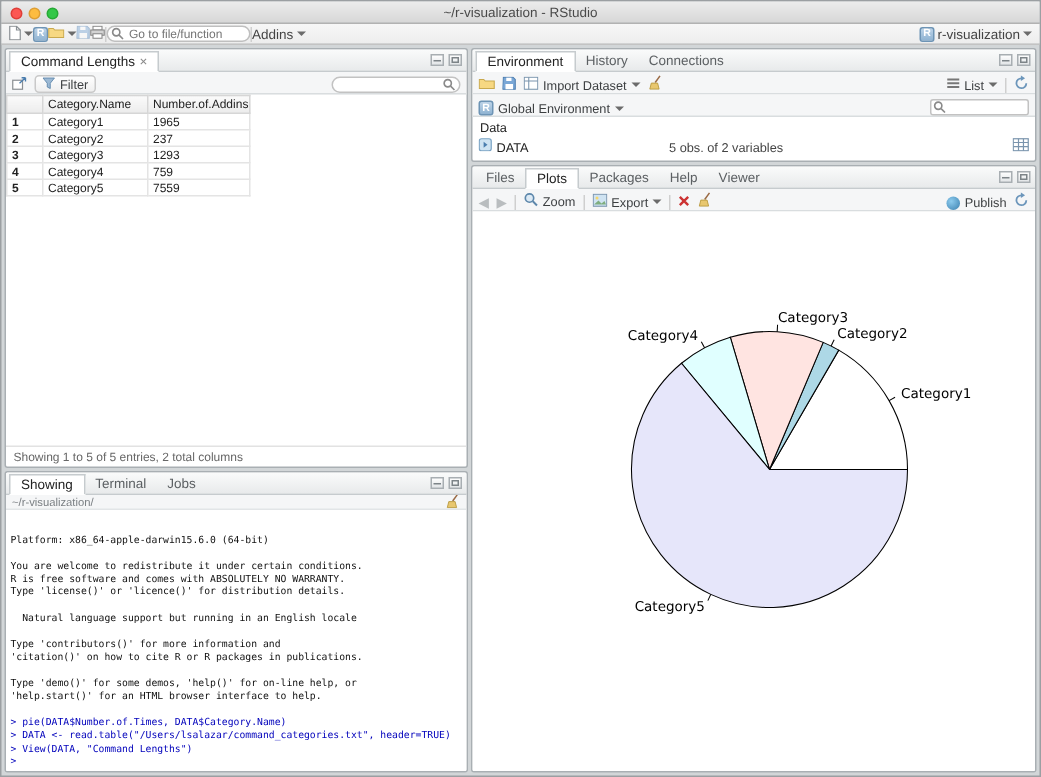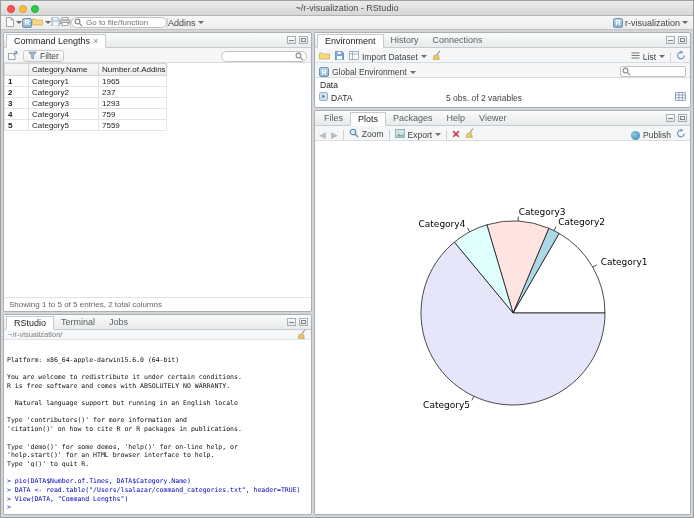--- a/index.html
+++ b/index.html
@@ -248,21 +248,21 @@
                   <td>7559</td>
                 </tr>
               </tbody>
           </table>
           <div class="dv-footer">Showing 1 to 5 of 5 entries, 2 total columns</div>
         </div>
       </div>
 
       <div class="pane pane-console">
         <div class="tabbar">
-          <span class="tab active">RStudio</span>
+          <span class="tab active">Showing</span>
           <span class="tab">Terminal</span>
           <span class="tab">Jobs</span>
           <span class="winbtns">
             <span class="winbtn">
                 <i></i>
               </span>
             <span class="winbtn max">
                 <i></i>
               </span>
           </span>
@@ -273,29 +273,29 @@
           <span><svg width="10" height="10" viewBox="0 0 10 10">
                 <line x1="8" y1="0.6" x2="4.8" y2="5" stroke="#9a6a44" stroke-width="1"></line>
                 <path d="M2.2 5.4 L6.4 5.4 L7.4 9.4 L1.2 9.4 Z" fill="#e8c76f" stroke="#b99a3e" stroke-width="0.6"></path>
               </svg></span>
         </div>
         <div class="console-body">
             <div class="cline cout">Platform: x86_64-apple-darwin15.6.0 (64-bit)</div>
             <div class="cline cout">&nbsp;</div>
             <div class="cline cout">You are welcome to redistribute it under certain conditions.</div>
             <div class="cline cout">R is free software and comes with ABSOLUTELY NO WARRANTY.</div>
+            <div class="cline cout">Type 'license()' or 'licence()' for distribution details.</div>
             <div class="cline cout">&nbsp;</div>
             <div class="cline cout">  Natural language support but running in an English locale</div>
             <div class="cline cout">&nbsp;</div>
             <div class="cline cout">Type 'contributors()' for more information and</div>
             <div class="cline cout">'citation()' on how to cite R or R packages in publications.</div>
             <div class="cline cout">&nbsp;</div>
             <div class="cline cout">Type 'demo()' for some demos, 'help()' for on-line help, or</div>
             <div class="cline cout">'help.start()' for an HTML browser interface to help.</div>
-            <div class="cline cout">Type 'q()' to quit R.</div>
             <div class="cline cout">&nbsp;</div>
             <div class="cline cin">&gt; pie(DATA$Number.of.Times, DATA$Category.Name)</div>
             <div class="cline cin">&gt; DATA &lt;- read.table("/Users/lsalazar/command_categories.txt", header=TRUE)</div>
             <div class="cline cin">&gt; View(DATA, "Command Lengths")</div>
             <div class="cline cin">&gt; </div>
           </div>
       </div>
     </div>
 
     <div class="col col-right">

